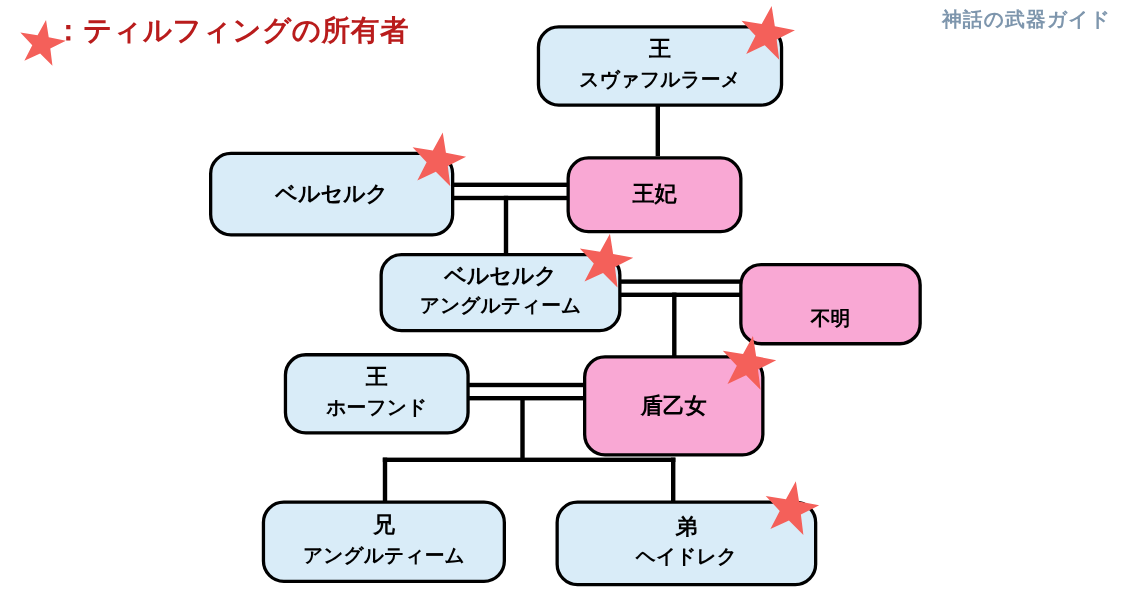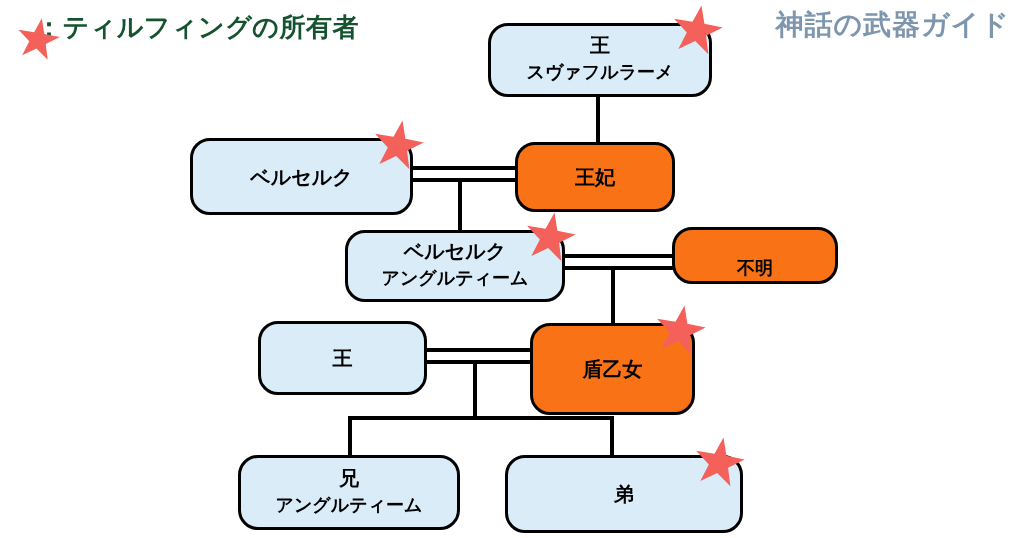--- a/index.html
+++ b/index.html
@@ -8,38 +8,38 @@
     font-family:"Liberation Sans","DejaVu Sans",sans-serif; overflow:hidden;
   }
   
   .node {
     position:absolute; box-sizing:border-box;
     border:3px solid #000; border-radius:20px;
     display:flex; flex-direction:column; align-items:center; justify-content:center;
     color:#000; text-align:center;
   }
   .node.blue { background:#d9ecf8; }
-  .node.pink { background:#f97316; }
+  .node.pink { background:#f9a8d4; }
   .role { font-size:20px; font-weight:bold; line-height:24px; min-height:24px; }
   .name { font-size:18px; font-weight:bold; line-height:30px; }
   
   .line { position:absolute; background:#000; }
   
   .node-star { position:absolute; top:-22px; right:-15px; width:54px; height:54px; z-index:5; pointer-events:none; }
   .legend-star-box { position:absolute; left:7px; top:7px; width:46px; height:46px; }
   
   .legend {
     position:absolute; left:8px; top:10px; display:flex; align-items:center;
   }
   .legend-text {
-    margin-left:28px; font-size:26px; font-weight:bold; color:#14532d; letter-spacing:0.5px;
+    margin-left:41px; font-size:26px; font-weight:bold; color:#b91c1c; letter-spacing:0.5px;
   }
   .watermark {
     position:absolute; top:6px; right:14px;
-    font-size:28px; font-weight:bold; color:#7e96ad; letter-spacing:1px;
+    font-size:18px; font-weight:bold; color:#7e96ad; letter-spacing:1px;
   }
 </style>
 </head>
 <body>
 
 <div class="canvas">
 
   <div class="legend">
     <svg class="legend-star-box" viewBox="0 0 100 100">
       <polygon points="50,2 61.2,34.6 95.7,35.2 68.1,55.9 78.2,88.8 50,69 21.8,88.8 31.9,55.9 4.3,35.2 38.8,34.6" fill="#f4605a" transform="rotate(10 50 50)"></polygon>
@@ -83,41 +83,43 @@
   </div>
 
   <div class="node blue" style="left:345px;top:230px;width:220px;height:72px">
     <svg class="node-star" viewBox="0 0 100 100">
       <polygon points="50,2 61.2,34.6 95.7,35.2 68.1,55.9 78.2,88.8 50,69 21.8,88.8 31.9,55.9 4.3,35.2 38.8,34.6" fill="#f4605a" transform="rotate(10 50 50)"></polygon>
     </svg>
     <div class="role">ベルセルク</div>
     <div class="name">アングルティーム</div>
   </div>
 
-  <div class="node pink" style="left:672px;top:227px;width:166px;height:57px">
+  <div class="node pink" style="left:672px;top:239px;width:166px;height:75px">
     <div class="role"></div>
     <div class="name">不明</div>
   </div>
 
   <div class="node blue" style="left:258px;top:321px;width:169px;height:74px">
     <div class="role">王</div>
+    <div class="name">ホーフンド</div>
   </div>
 
   <div class="node pink" style="left:530px;top:323px;width:165px;height:92px">
     <svg class="node-star" viewBox="0 0 100 100">
       <polygon points="50,2 61.2,34.6 95.7,35.2 68.1,55.9 78.2,88.8 50,69 21.8,88.8 31.9,55.9 4.3,35.2 38.8,34.6" fill="#f4605a" transform="rotate(10 50 50)"></polygon>
     </svg>
     <div class="role">盾乙女</div>
   </div>
 
   <div class="node blue" style="left:238px;top:455px;width:222px;height:75px">
     <div class="role">兄</div>
     <div class="name">アングルティーム</div>
   </div>
 
   <div class="node blue" style="left:505px;top:455px;width:238px;height:78px">
     <svg class="node-star" viewBox="0 0 100 100" style="right:-6px">
       <polygon points="50,2 61.2,34.6 95.7,35.2 68.1,55.9 78.2,88.8 50,69 21.8,88.8 31.9,55.9 4.3,35.2 38.8,34.6" fill="#f4605a" transform="rotate(10 50 50)"></polygon>
     </svg>
     <div class="role">弟</div>
+    <div class="name">ヘイドレク</div>
   </div>
 
 </div>
 
 </body></html>

